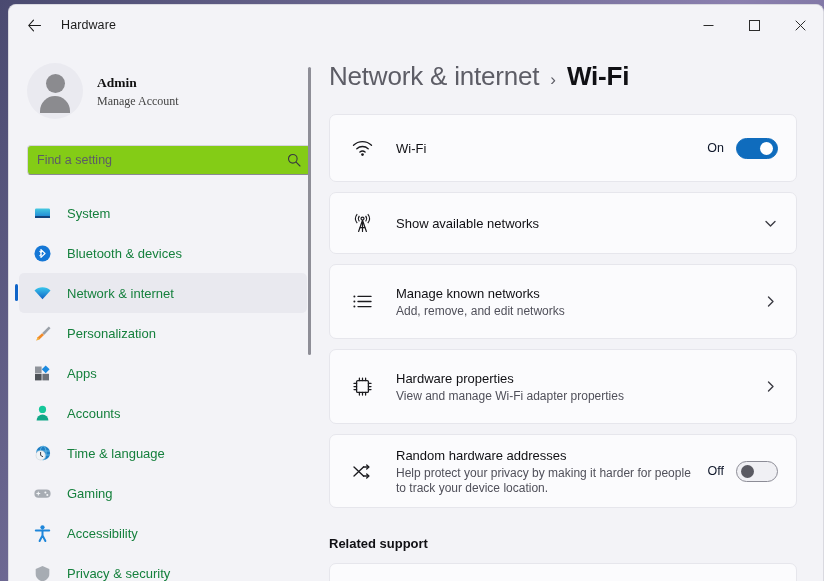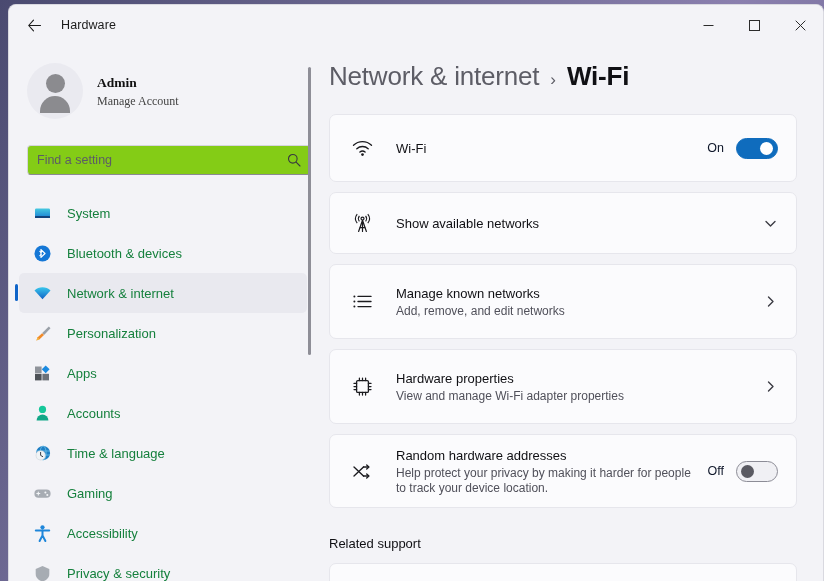--- a/index.html
+++ b/index.html
@@ -289,21 +289,21 @@
   .toggle.off .knob {
     position: absolute;
     width: 13px; height: 13px;
     border-radius: 50%;
     background: #5a5a62;
     left: 4px; top: 3px;
   }
 
   #related-title {
     font-size: 13px;
-    font-weight: normal;
+    font-weight: bold;
     color: #101014;
     margin-top: 28px;
   }
 </style>
 </head>
 <body>
 
 <div id="desktop"></div>
 
 <div id="window">

